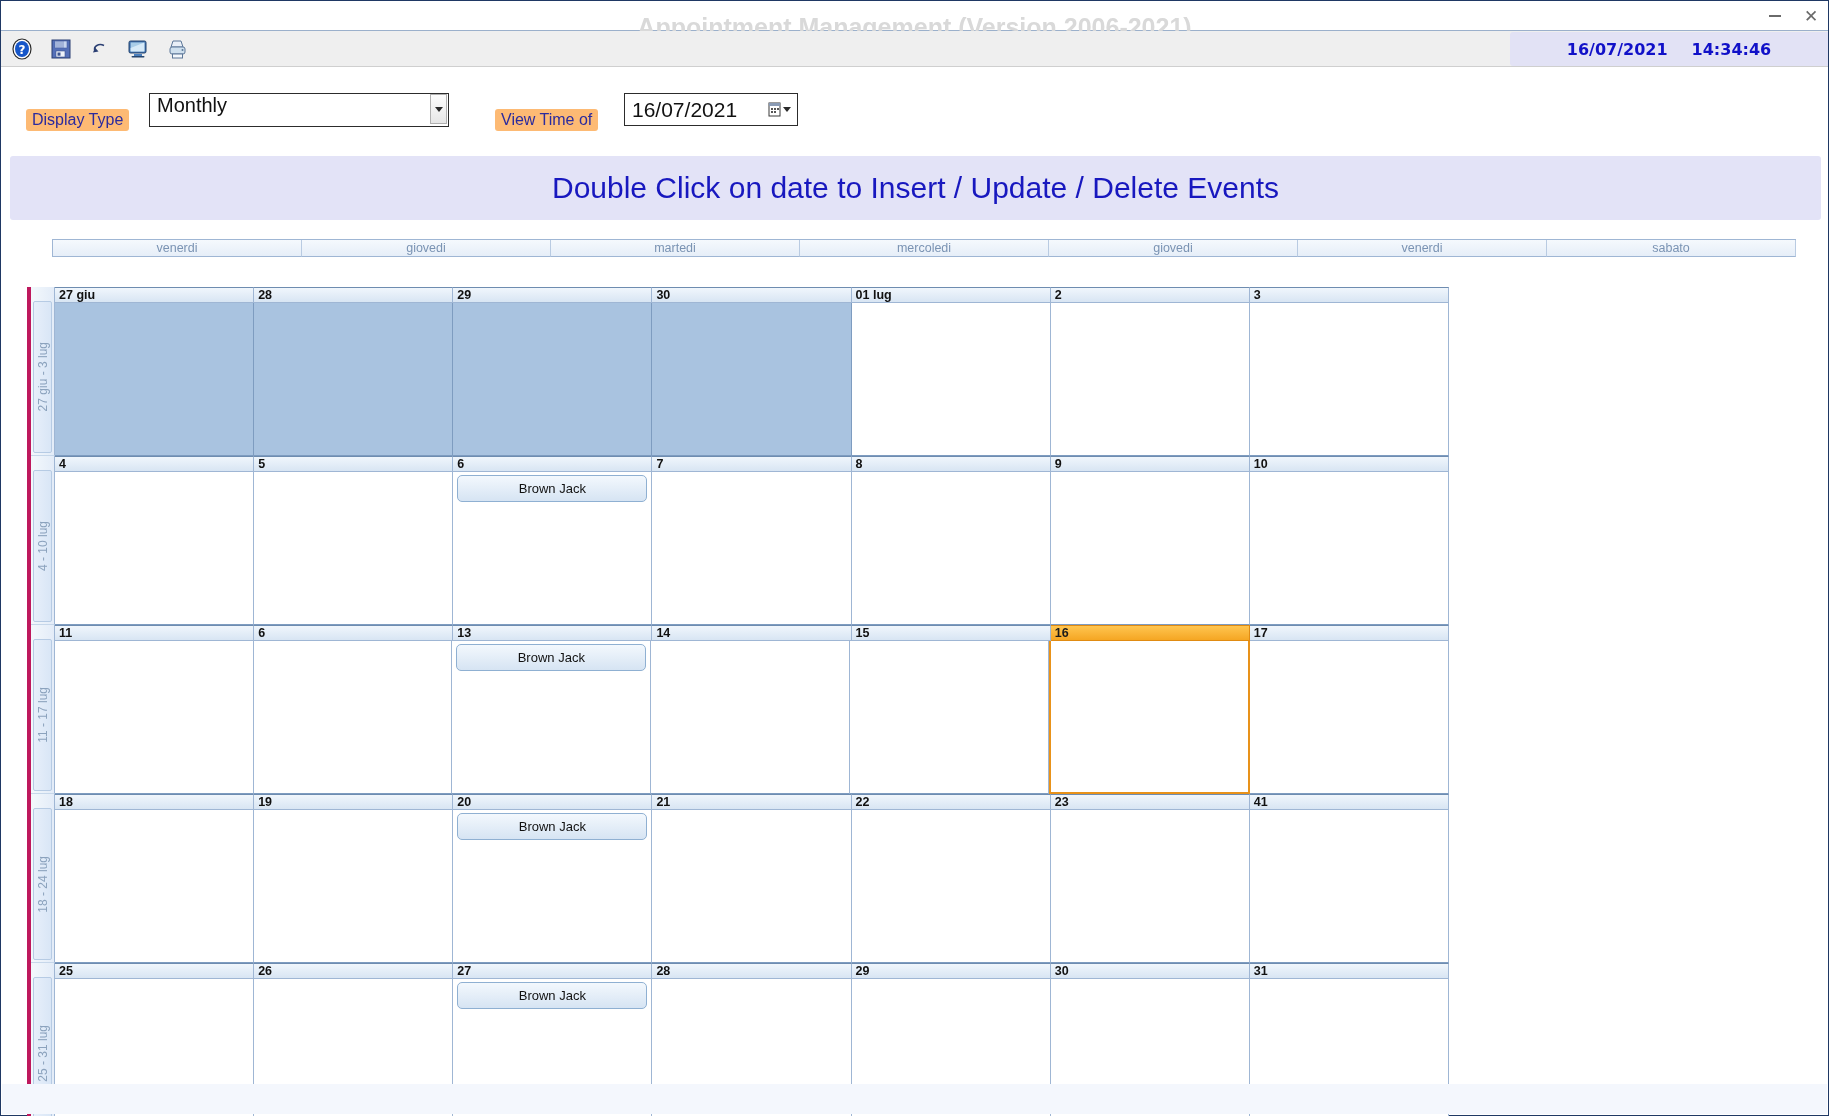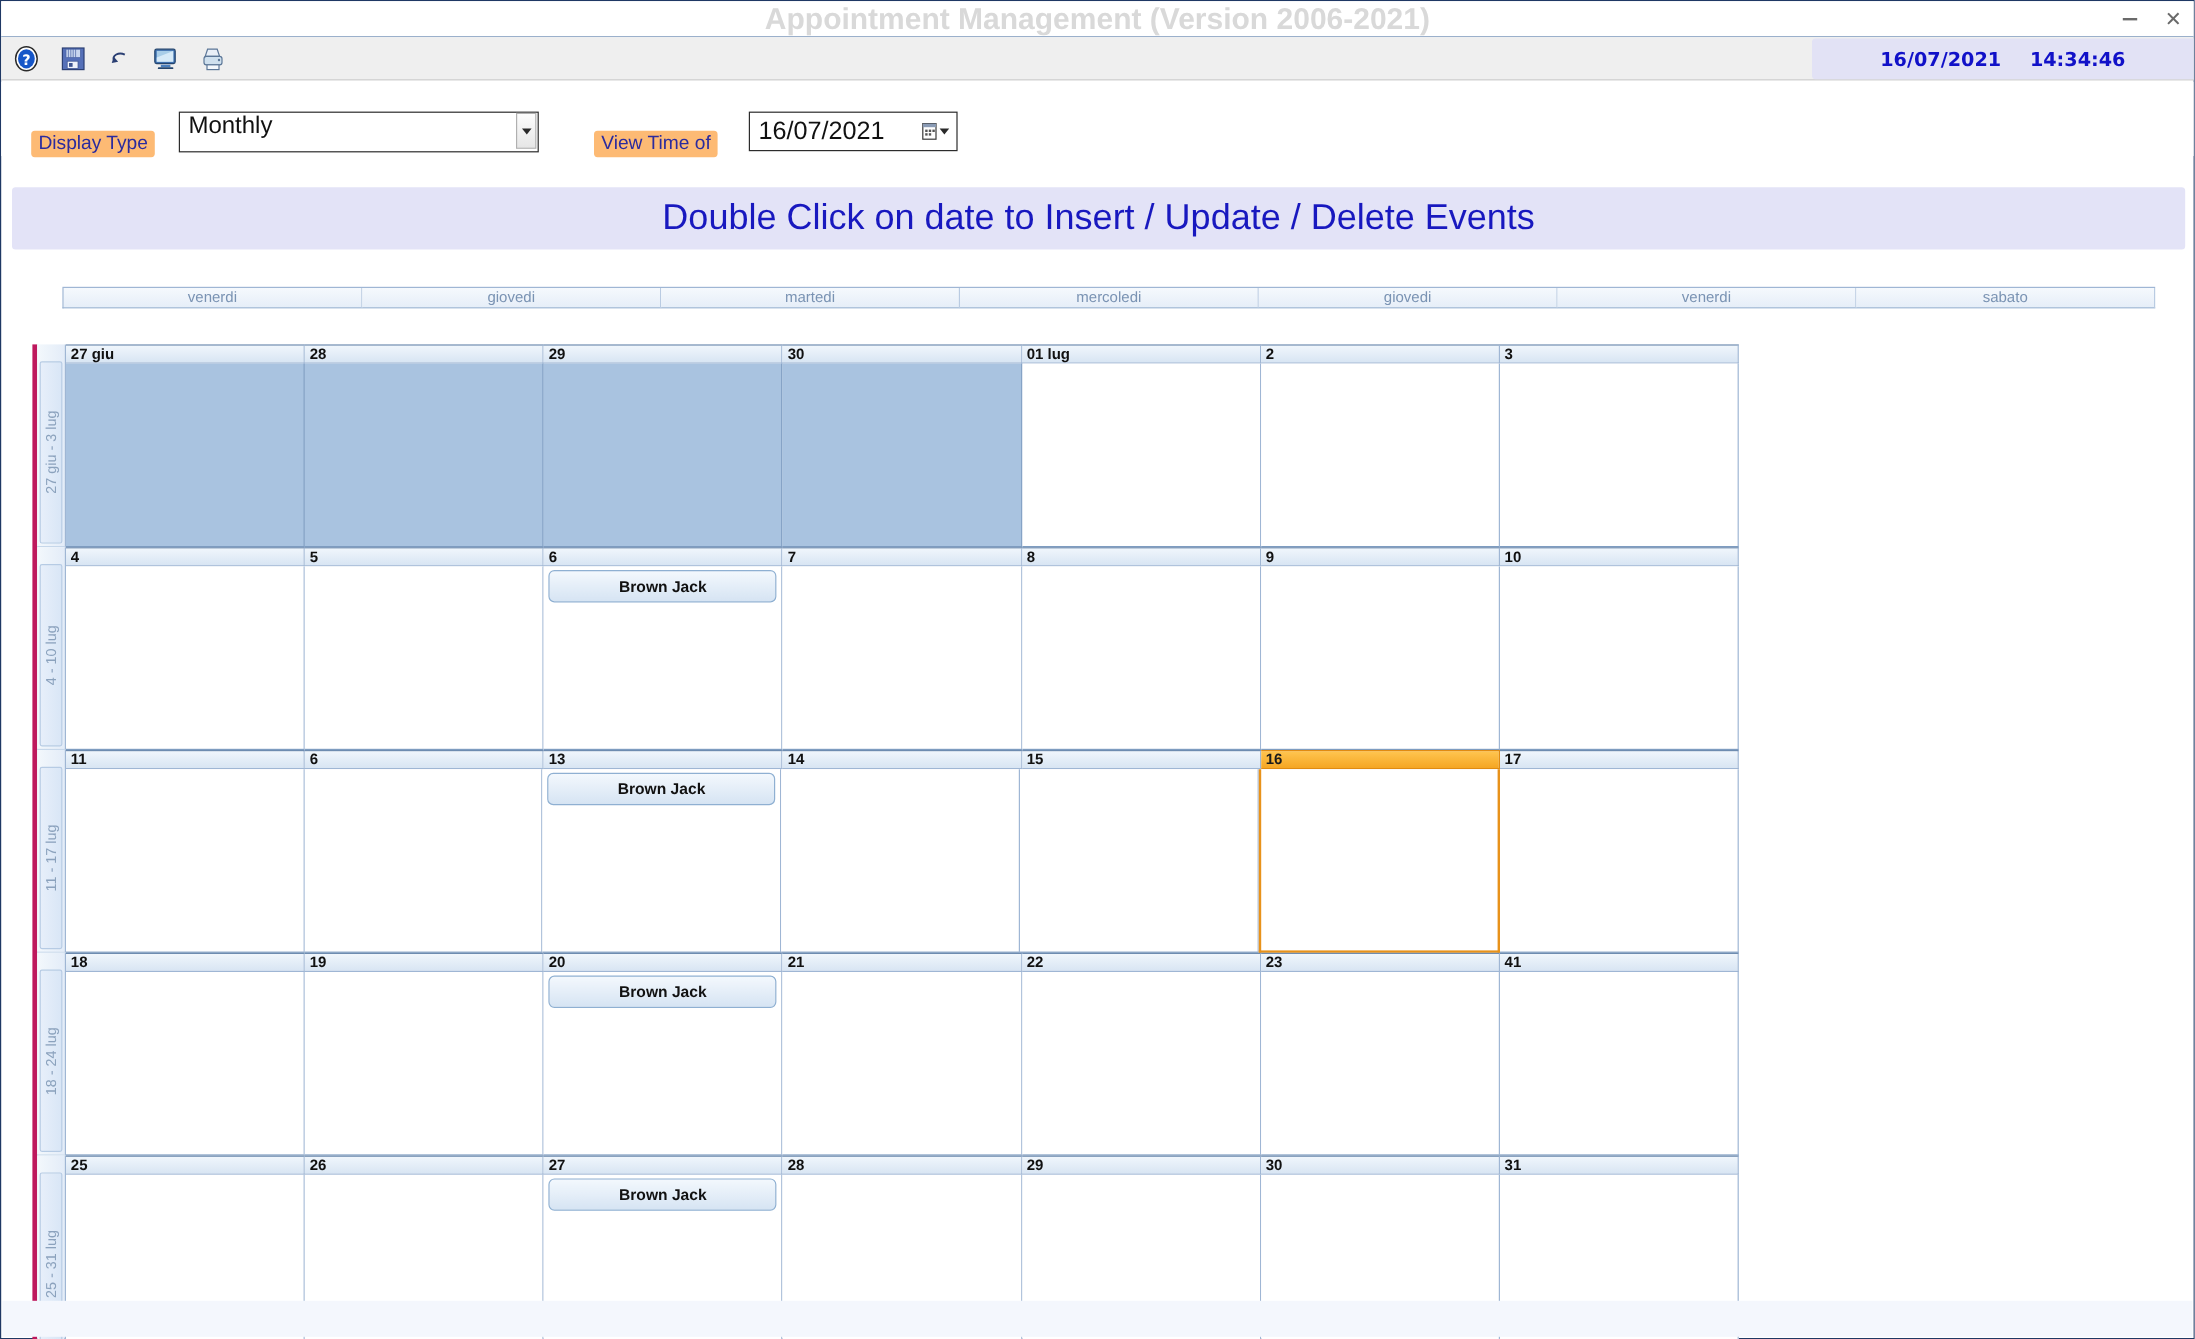--- a/index.html
+++ b/index.html
@@ -26,21 +26,21 @@
     position: absolute;
     left: 0; top: 0;
     width: 100%;
     height: 30px;
     background: #ffffff;
     border-bottom: 1px solid #9bb0cb;
     box-sizing: border-box;
   }
   .title-text {
     position: absolute;
-    left: 0; right: 0; top: 1px;
+    left: 0; right: 0; top: 12px;
     text-align: center;
     font-size: 25px;
     font-weight: bold;
     color: #d9d9d9;
     letter-spacing: 0px;
     line-height: 28px;
     white-space: nowrap;
     user-select: none;
   }
   .win-btns {
@@ -204,21 +204,21 @@
     padding-right: 6px;
     cursor: pointer;
   }
 
   
   .banner {
     position: absolute;
     left: 9px;
     top: 155px;
     width: 1811px;
-    height: 52px;
+    height: 64px;
     background: #e3e3f7;
     border-radius: 3px;
     display: flex;
     align-items: center;
     justify-content: center;
   }
   .banner span {
     color: #1818bf;
     font-size: 30px;
     white-space: nowrap;
@@ -337,21 +337,20 @@
   }
 
   .day-cell {
     flex: 1 1 0;
     background: #ffffff;
     border-right: 1px solid #9fb6d4;
     border-bottom: 1px solid #7e9cc0;
     box-sizing: border-box;
     position: relative;
     padding: 3px 4px 0 4px;
-    font-weight: bold;
   }
   .day-cell.other {
     background: #a9c3e0;
     border-right-color: #7e9cc0;
   }
   .day-cell.sel {
     border: 2px solid #e8921a;
     border-top: none;
     box-shadow: inset 0 0 0 0 #fff;
   }

